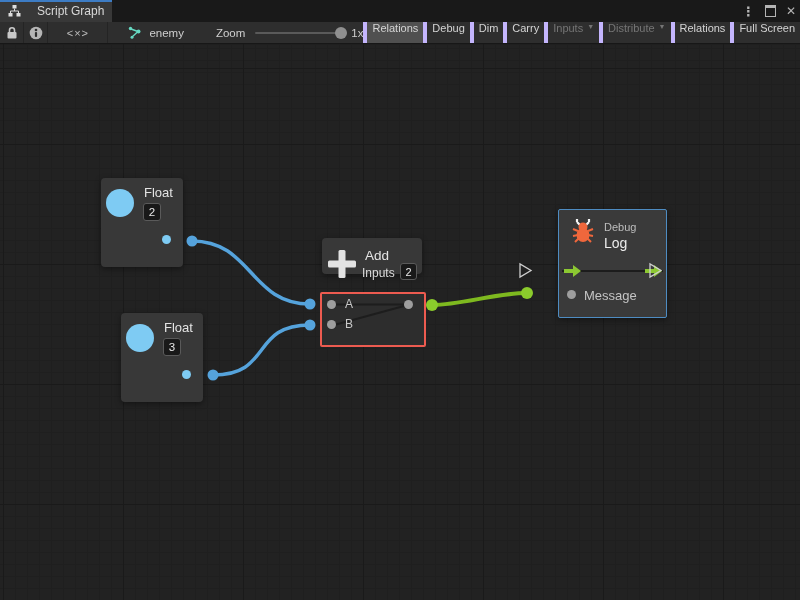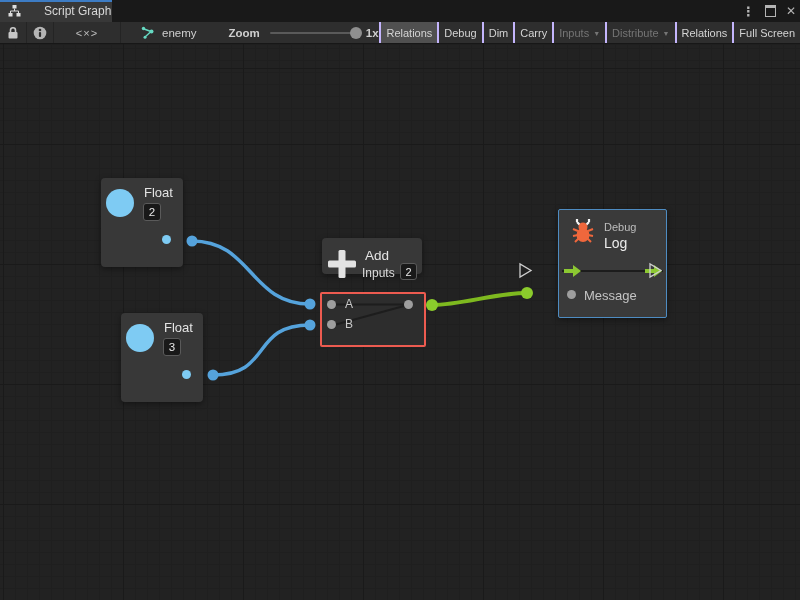--- a/index.html
+++ b/index.html
@@ -2,45 +2,45 @@
 <html><head>
 <meta charset="utf-8">
 <style>
   html,body{margin:0;padding:0;width:800px;height:600px;overflow:hidden;
     font-family:"Liberation Sans","DejaVu Sans",sans-serif;background:#191919;}
   .window{position:relative;width:800px;height:600px;background:#191919;}
 
   
   .tabbar{position:absolute;left:0;top:0;width:800px;height:22px;background:#191919;}
   .tab{position:absolute;left:0;top:0;width:112px;height:22px;background:#383838;
-    display:flex;align-items:center;gap:23px;padding-left:8px;box-sizing:border-box;cursor:default;}
+    display:flex;align-items:center;gap:16px;padding-left:8px;box-sizing:border-box;cursor:default;}
   .tab-accent{position:absolute;left:0;top:0;width:100%;height:2px;background:#3D7CC4;}
   .tab-label{font-size:12px;color:#d8d8d8;white-space:nowrap;}
   .win-controls{position:absolute;right:4px;top:0;height:22px;display:flex;align-items:center;gap:10px;}
   .win-menu{color:#b4b4b4;font-size:13px;font-weight:bold;line-height:1;}
   .win-max{width:9px;height:8px;border:1px solid #b4b4b4;border-top:3px solid #b4b4b4;box-sizing:content-box;}
   .win-close{color:#b4b4b4;font-size:12px;line-height:1;}
 
   
   .toolbar{position:absolute;left:0;top:22px;width:800px;height:22px;background:#2e2e2e;
     border-bottom:1px solid #171717;box-sizing:border-box;display:flex;align-items:stretch;}
   .tool-cell{display:flex;align-items:center;justify-content:center;border-right:1px solid #242424;}
   .tool-cell.w26{width:26px;} .tool-cell.w66{width:66px;}
   .code-label{color:#bfbfbf;font-size:11px;letter-spacing:1px;}
   .graph-ref{display:flex;align-items:center;gap:7px;margin-left:20px;}
   .graph-ref-label{color:#cfcfcf;font-size:11.5px;}
-  .zoom-group{display:flex;align-items:center;margin-left:32px;font-weight:bold;}
+  .zoom-group{display:flex;align-items:center;margin-left:32px;}
   .zoom-label{color:#cfcfcf;font-size:11.5px;margin-right:10px;}
   .zoom-track{position:relative;width:86px;height:2px;background:#5a5a5a;border-radius:1px;}
   .zoom-handle{position:absolute;right:-6px;top:-5px;width:12px;height:12px;border-radius:50%;background:#8f8f8f;}
   .zoom-value{color:#cfcfcf;font-size:11.5px;margin-left:10px;}
   .toolbar-spacer{flex:1;}
   .tb-buttons{display:flex;align-items:stretch;}
-  .tb-btn{display:flex;align-items:center;padding:0 5px;font-size:11px;color:#d4d4d4;
-    border-left:2px solid #c4b5fd;white-space:nowrap;cursor:default;}
+  .tb-btn{display:flex;padding:0 5px;font-size:11px;color:#d4d4d4;
+    border-left:4px solid #c4b5fd;white-space:nowrap;cursor:default;}
   .tb-btn.active{background:#505050;}
   .tb-btn.disabled{color:#757575;}
   .tb-caret{font-size:7px;margin-left:4px;position:relative;top:1px;}
 
   
   .canvas{position:absolute;left:0;top:44px;width:800px;height:556px;background-color:#222222;
     background-image:
       repeating-linear-gradient(90deg,#1a1a1a 0 1px,transparent 1px 120px),
       repeating-linear-gradient(180deg,#1a1a1a 0 1px,transparent 1px 120px),
       repeating-linear-gradient(90deg,#1f1f1f 0 1px,transparent 1px 12px),

